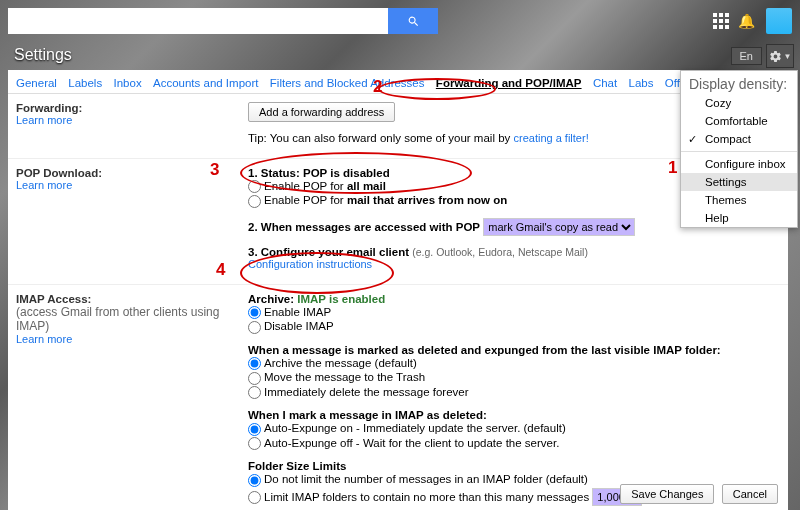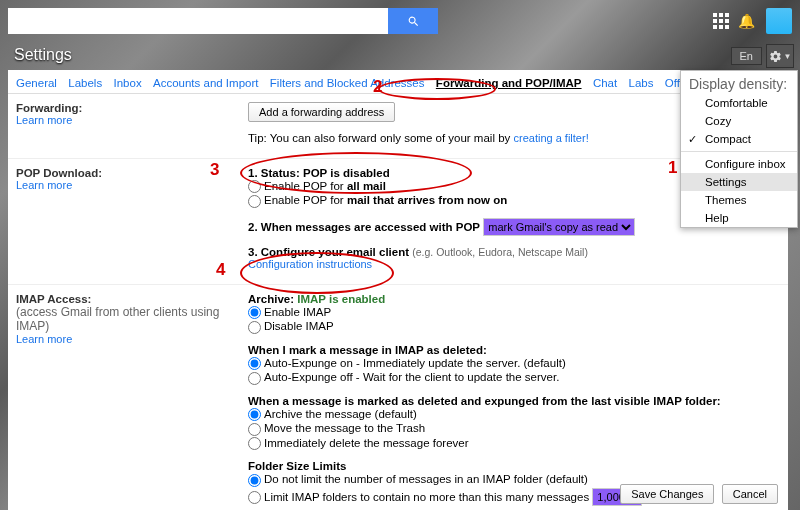--- a/index.html
+++ b/index.html
@@ -23,21 +23,21 @@
   .section:last-of-type{border-bottom:none;}
   .lcol{width:220px;flex-shrink:0;}
   .lcol .lbl{font-weight:bold;color:#333;}
   .lcol .sub{font-size:12px;color:#666;}
   .lcol a,.rcol a{color:#1a73e8;text-decoration:none;font-size:11px;}
   .rcol{flex:1;}
   .rcol .block{margin-bottom:10px;}
   .rcol .hdr{font-weight:bold;}
   .rcol .green{color:#2e7d32;font-weight:bold;}
   .rcol .note{color:#666;font-size:10.5px;}
-  select{font-size:11px;height:18px;border:1px solid #ccc;background:#8b5cf6;}
+  select{font-size:11px;height:18px;border:1px solid #ccc;background:#c4b5fd;}
   .btn{border:1px solid #aaa;background:linear-gradient(#fff,#eee);font-size:11px;padding:3px 10px;cursor:pointer;border-radius:2px;}
   .radiorow{margin:1px 0;}
   .radiorow input{vertical-align:middle;margin:0 3px 0 0;}
   .footer-btns{position:absolute;right:10px;bottom:6px;}
   .footer-btns .btn{margin-left:4px;}
   
   .gear-area{position:absolute;right:6px;top:44px;display:flex;align-items:center;gap:4px;z-index:20;}
   .lang-btn{background:#555;border:1px solid #333;color:#ddd;font-size:11px;padding:2px 8px;}
   .gear-btn{width:26px;height:22px;background:#555;border:1px solid #333;display:flex;align-items:center;justify-content:center;}
   .gear-btn svg{fill:#ddd;width:13px;height:13px;}
@@ -89,22 +89,22 @@
   <div class="gear-btn">
     <svg viewBox="0 0 24 24">
         <path d="M19.4 13a7.5 7.5 0 0 0 .1-1 7.5 7.5 0 0 0-.1-1l2.1-1.6a.5.5 0 0 0 .1-.6l-2-3.5a.5.5 0 0 0-.6-.2l-2.5 1a7.3 7.3 0 0 0-1.7-1l-.4-2.6A.5.5 0 0 0 14 2h-4a.5.5 0 0 0-.5.4L9.1 5a7.3 7.3 0 0 0-1.7 1l-2.5-1a.5.5 0 0 0-.6.2l-2 3.5a.5.5 0 0 0 .1.6L4.5 11a7.5 7.5 0 0 0 0 2l-2.1 1.6a.5.5 0 0 0-.1.6l2 3.5a.5.5 0 0 0 .6.2l2.5-1a7.3 7.3 0 0 0 1.7 1l.4 2.6A.5.5 0 0 0 10 22h4a.5.5 0 0 0 .5-.4l.4-2.6a7.3 7.3 0 0 0 1.7-1l2.5 1a.5.5 0 0 0 .6-.2l2-3.5a.5.5 0 0 0-.1-.6zM12 15.5A3.5 3.5 0 1 1 15.5 12 3.5 3.5 0 0 1 12 15.5z"></path>
       </svg>
     <span class="arrow">▼</span>
   </div>
 </div>
 
 <div class="menu">
   <div class="grp-label">Display density:</div>
+  <div class="mi">Cozy</div>
   <div class="mi">Comfortable</div>
-  <div class="mi">Cozy</div>
   <div class="mi check">Compact</div>
   <hr>
   <div class="mi">Configure inbox</div>
   <div class="mi selected">Settings</div>
   <div class="mi">Themes</div>
   <div class="mi">Help</div>
 </div>
 
 <div class="content">
   <div class="tabs">
@@ -159,29 +159,29 @@
       <div class="sub">(access Gmail from other clients using IMAP)</div>
       <a href="#">Learn more</a>
     </div>
     <div class="rcol">
       <div class="block">
         <div><span class="hdr">Archive: </span><span class="green">IMAP is enabled</span></div>
         <div class="radiorow"><input type="radio" name="imap" checked="" style=""><span>Enable IMAP</span></div>
         <div class="radiorow"><input type="radio" name="imap" style=""><span>Disable IMAP</span></div>
       </div>
       <div class="block">
-        <div class="hdr">When I mark a message in IMAP as deleted:</div>
-        <div class="radiorow"><input type="radio" name="exp" checked="" style=""><span>Auto-Expunge on - Immediately update the server. (default)</span></div>
-        <div class="radiorow"><input type="radio" name="exp" style=""><span>Auto-Expunge off - Wait for the client to update the server.</span></div>
-      </div>
-      <div class="block">
         <div class="hdr">When a message is marked as deleted and expunged from the last visible IMAP folder:</div>
         <div class="radiorow"><input type="radio" name="del" checked="" style=""><span>Archive the message (default)</span></div>
         <div class="radiorow"><input type="radio" name="del" style=""><span>Move the message to the Trash</span></div>
         <div class="radiorow"><input type="radio" name="del" style=""><span>Immediately delete the message forever</span></div>
+      </div>
+      <div class="block">
+        <div class="hdr">When I mark a message in IMAP as deleted:</div>
+        <div class="radiorow"><input type="radio" name="exp" checked="" style=""><span>Auto-Expunge on - Immediately update the server. (default)</span></div>
+        <div class="radiorow"><input type="radio" name="exp" style=""><span>Auto-Expunge off - Wait for the client to update the server.</span></div>
       </div>
       <div class="block">
         <div class="hdr">Folder Size Limits</div>
         <div class="radiorow"><input type="radio" name="sz" checked="" style=""><span>Do not limit the number of messages in an IMAP folder (default)</span></div>
         <div class="radiorow"><input type="radio" name="sz" style=""><span>Limit IMAP folders to contain no more than this many messages</span> <select><option>1,000</option></select></div>
       </div>
 
     </div>
   </div>
 

